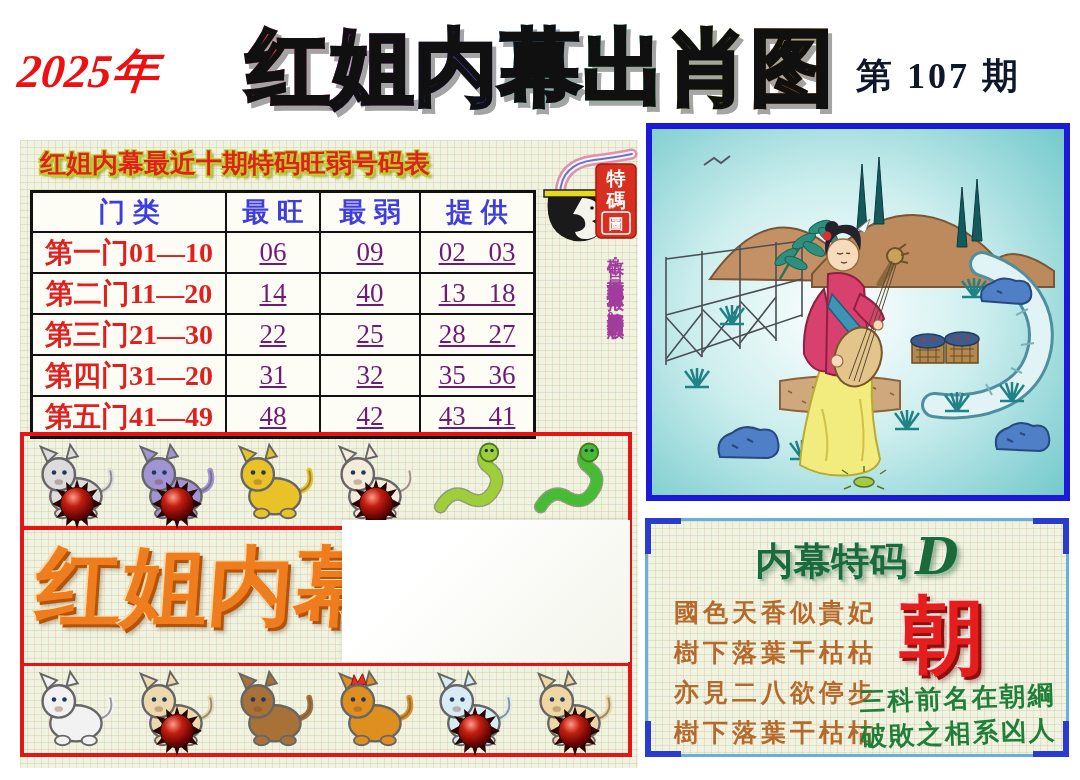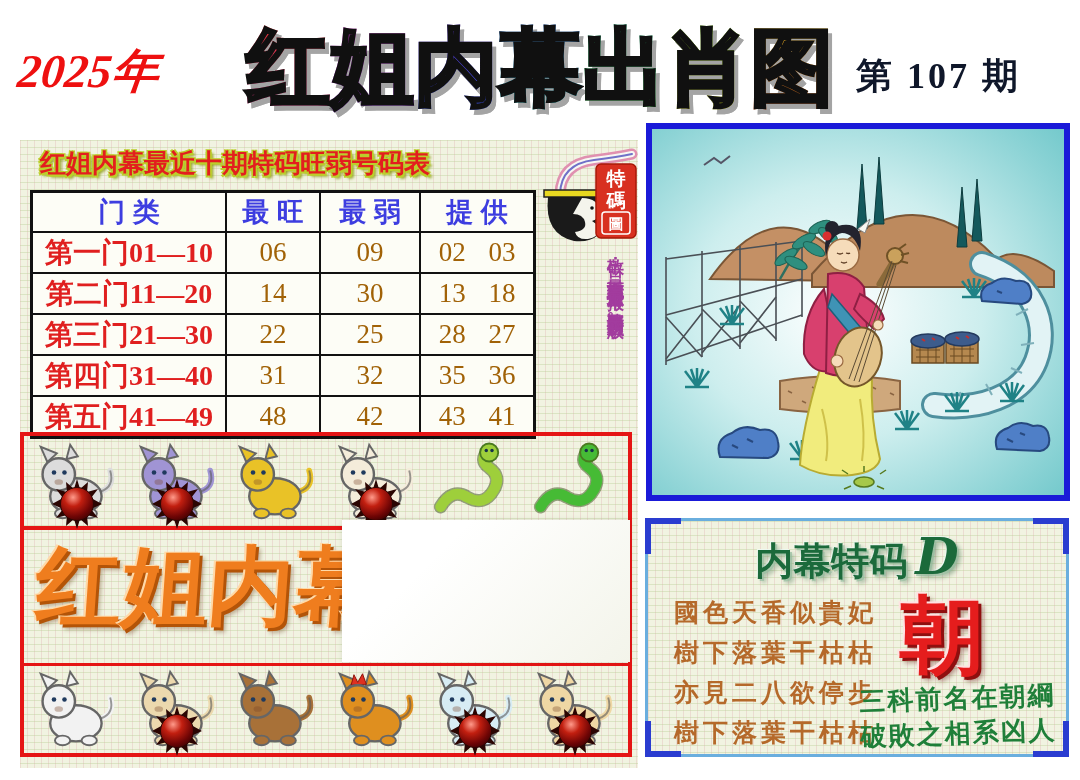--- a/index.html
+++ b/index.html
@@ -36,21 +36,21 @@
   
   .left-panel{position:absolute;left:20px;top:140px;width:618px;height:628px;}
   .table-title{position:absolute;left:40px;top:146px;font-size:26px;font-weight:bold;color:#e31e1e;
     text-shadow:1.5px 1.5px 0 #bccf2a,-1.5px -1.5px 0 #bccf2a,1.5px -1.5px 0 #bccf2a,
       -1.5px 1.5px 0 #bccf2a,3px 3px 3px #8a9a12;}
   table.stats{position:absolute;left:30px;top:190px;border-collapse:collapse;
     border:3px solid #111;background:#fdfdf6;}
   table.stats th,table.stats td{border:2.5px solid #111;text-align:center;padding:0;}
   table.stats th{color:#3d3de0;font-size:27px;font-weight:bold;height:38px;}
   td.door{color:#e01f1f;font-weight:bold;font-size:28px;font-family:Liberation Serif, serif;height:39px;}
-  td.num{color:#a16207;font-size:27px;font-family:"Liberation Serif",serif;}
+  td.num{color:#701a75;font-size:27px;font-family:"Liberation Serif",serif;text-decoration:underline;}
   td.pair{word-spacing:16px;}
   .c-door{width:192px}.c-a{width:92px}.c-b{width:98px}.c-c{width:112px}
 
   .seal{position:absolute;left:534px;top:148px;}
   .notice{position:absolute;left:522px;top:246px;height:172px;width:106px;
     writing-mode:vertical-rl;font-size:17px;font-weight:bold;color:#a23c9e;
     line-height:26px;letter-spacing:1px;font-family:"Liberation Serif",serif;}
 
   
   .illu{position:absolute;left:646px;top:123px;width:412px;height:366px;
@@ -143,31 +143,31 @@
     </tr>
     <tr>
       <td class="door">第一门01—10</td>
       <td class="num">06</td>
       <td class="num">09</td>
       <td class="num pair">02 03</td>
     </tr>
     <tr>
       <td class="door">第二门11—20</td>
       <td class="num">14</td>
-      <td class="num">30</td>
+      <td class="num">40</td>
       <td class="num pair">13 18</td>
     </tr>
     <tr>
       <td class="door">第三门21—30</td>
       <td class="num">22</td>
       <td class="num">25</td>
       <td class="num pair">28 27</td>
     </tr>
     <tr>
-      <td class="door">第四门31—40</td>
+      <td class="door">第四门31—20</td>
       <td class="num">31</td>
       <td class="num">32</td>
       <td class="num pair">35 36</td>
     </tr>
     <tr>
       <td class="door">第五门41—49</td>
       <td class="num">48</td>
       <td class="num">42</td>
       <td class="num pair">43 41</td>
     </tr>

